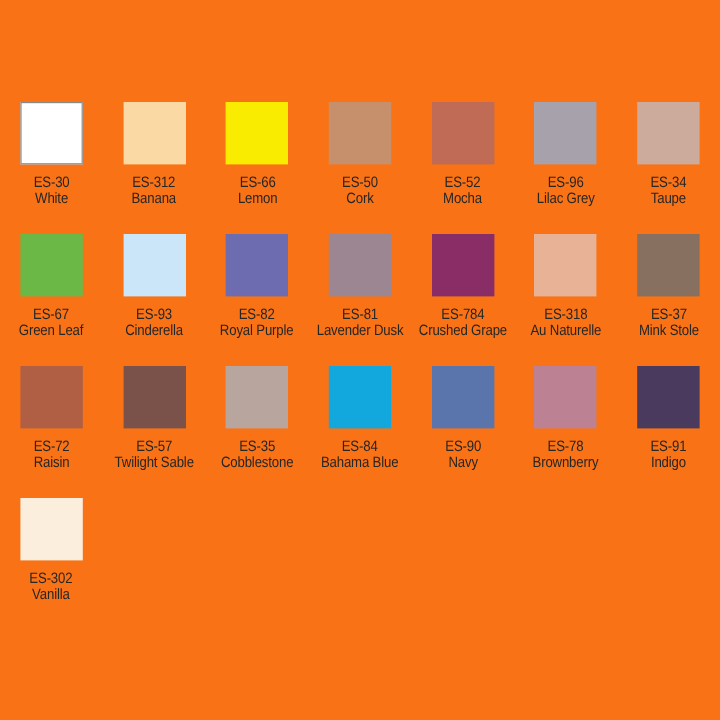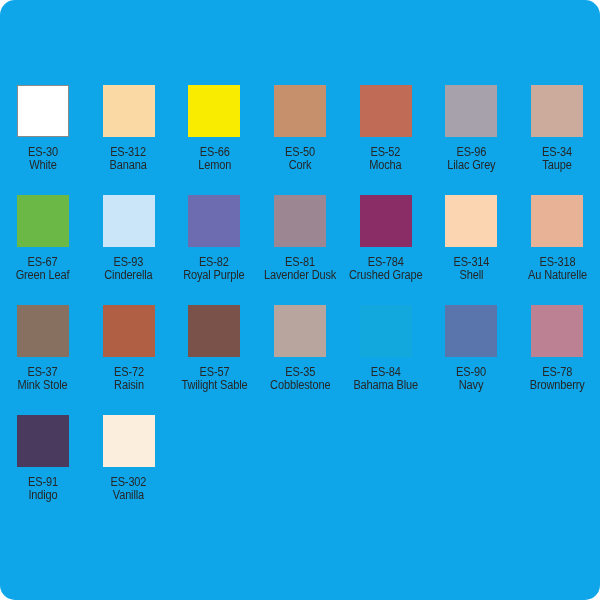--- a/index.html
+++ b/index.html
@@ -11,22 +11,21 @@
   body {
     width: 600px;
     height: 600px;
     font-family: "Liberation Sans", sans-serif;
     overflow: hidden;
   }
   #swatch-chart {
     position: relative;
     width: 600px;
     height: 600px;
-    background: #0ea5e9;
-    border-radius: 15px;
+    background: #f97316;
   }
   .grid {
     position: absolute;
     left: 0;
     top: 85px;
     width: 600px;
     display: grid;
     grid-template-columns: repeat(7, 1fr);
     grid-auto-rows: 110px;
     row-gap: 0;
@@ -150,27 +149,20 @@
         </div>
       </div>
       <div class="cell">
         <div class="chip" style="background-color: rgb(138, 45, 103);"></div>
         <div class="caption">
           <span class="code">ES-784</span>
           <span class="name">Crushed Grape</span>
         </div>
       </div>
       <div class="cell">
-        <div class="chip" style="background-color: rgb(251, 213, 178);"></div>
-        <div class="caption">
-          <span class="code">ES-314</span>
-          <span class="name">Shell</span>
-        </div>
-      </div>
-      <div class="cell">
         <div class="chip" style="background-color: rgb(231, 178, 149);"></div>
         <div class="caption">
           <span class="code">ES-318</span>
           <span class="name">Au Naturelle</span>
         </div>
       </div>
       <div class="cell">
         <div class="chip" style="background-color: rgb(135, 112, 95);"></div>
         <div class="caption">
           <span class="code">ES-37</span>

